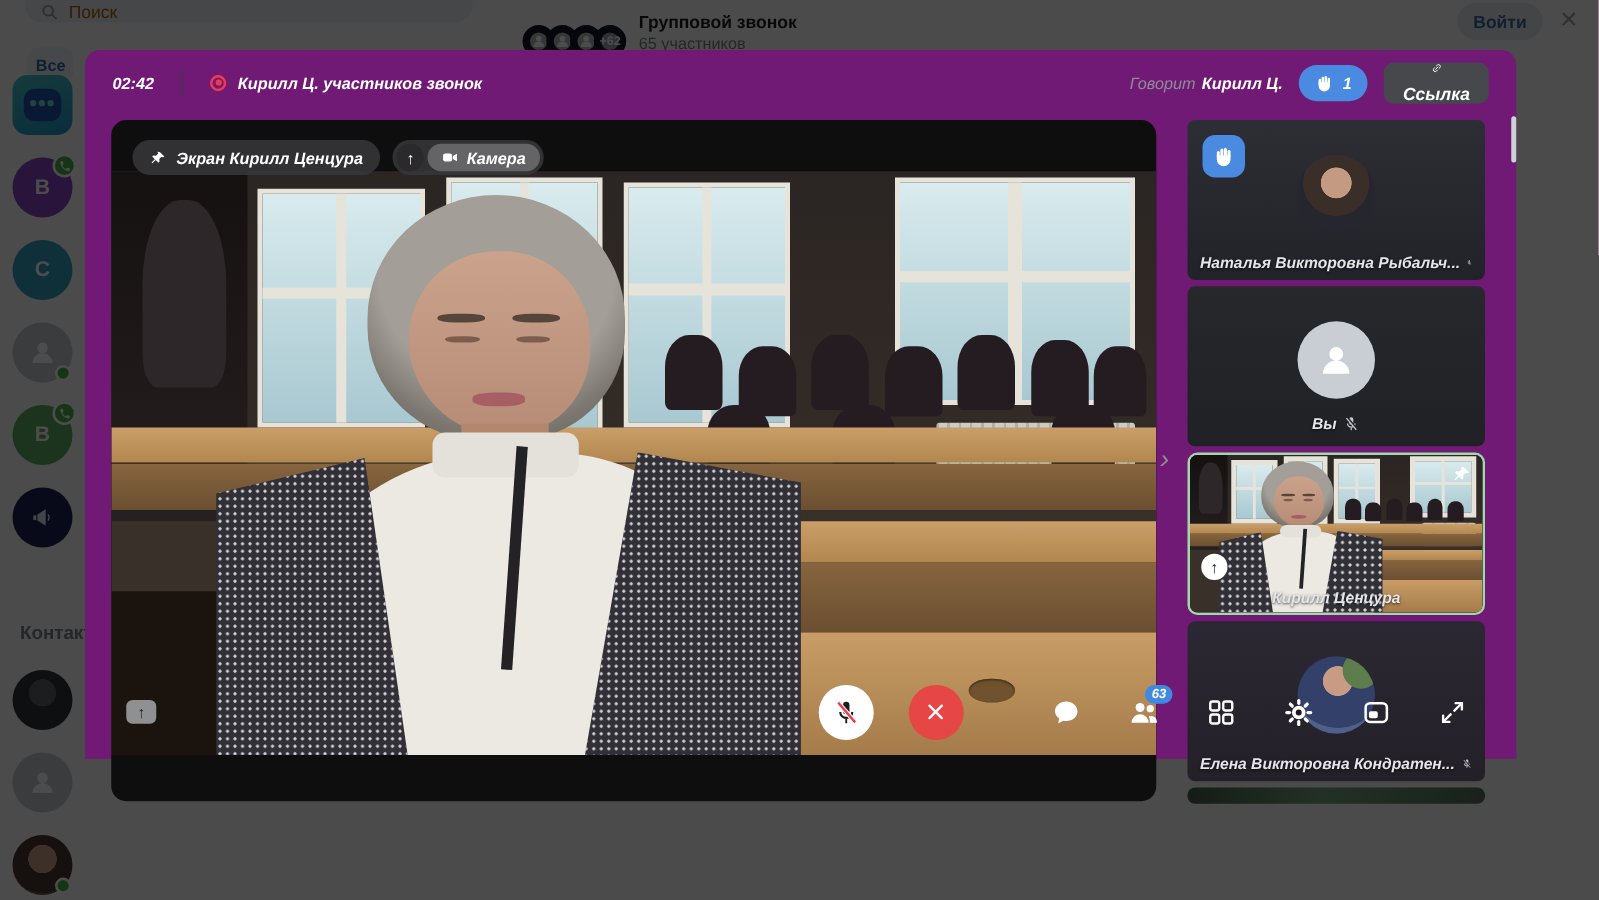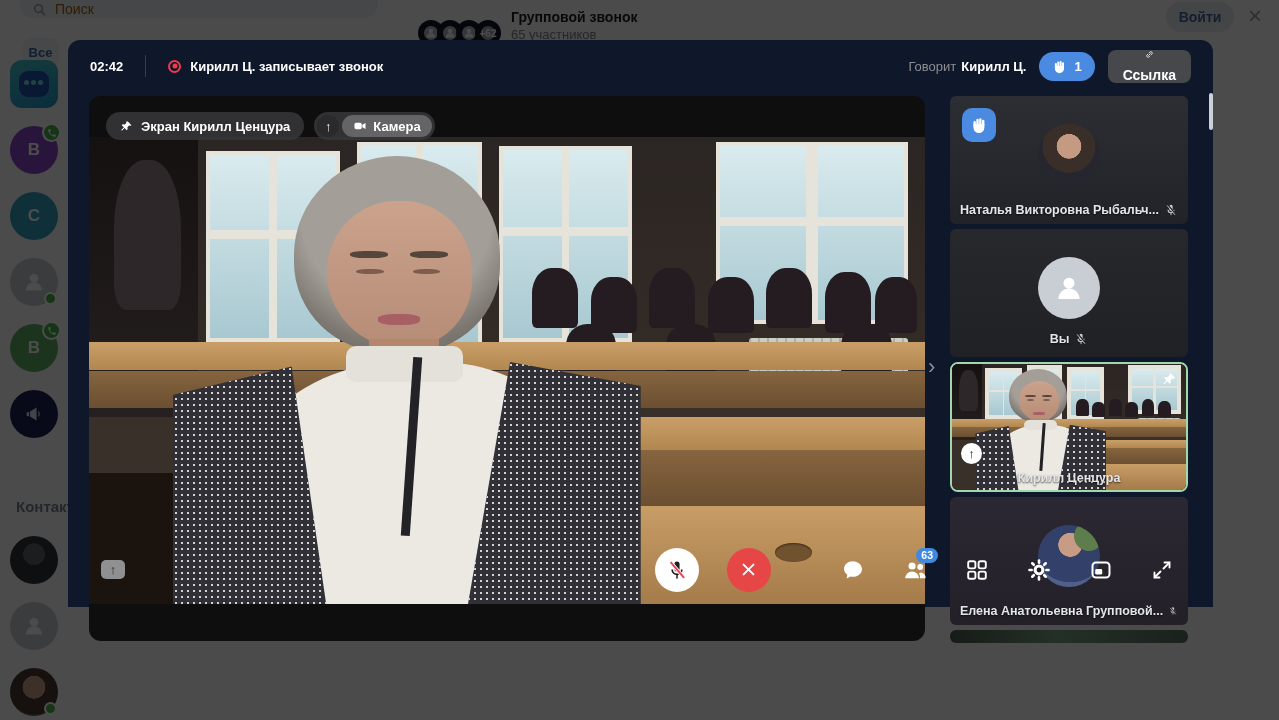--- a/index.html
+++ b/index.html
@@ -30,21 +30,21 @@
   .rail-logo{border-radius:12px;background:linear-gradient(160deg,#44c4c8,#2496c8);}
   .rail-logo .bub{width:30px;height:26px;border-radius:9px;background:#1f54ae;position:relative;}
   .rail-logo .bub i{position:absolute;top:9px;width:5px;height:5px;border-radius:50%;background:#6fe0d8;}
   .badge-phone{position:absolute;top:-3px;right:-3px;width:19px;height:19px;border-radius:50%;background:#4bb34b;
     border:2px solid #fff;display:flex;align-items:center;justify-content:center;}
   .dot-online{position:absolute;bottom:1px;right:1px;width:13px;height:13px;border-radius:50%;background:#4bb34b;border:2px solid #fff;}
   .bg-contacts{position:absolute;left:16px;top:498px;font-size:15px;font-weight:bold;color:#7b828c;white-space:nowrap;}
   .dim{position:absolute;inset:0;background:rgba(0,0,0,0.70);}
 
   
-  .modal{position:absolute;left:68px;top:40px;width:1145px;height:567px;background:#0f172a;border-radius:12px 12px 0 0;}
+  .modal{position:absolute;left:68px;top:40px;width:1145px;height:567px;background:#701a75;border-radius:12px 12px 0 0;font-style:italic;}
   .m-head{height:52px;display:flex;align-items:center;padding:0 22px;}
   .m-timer{color:#fff;font-size:13px;font-weight:bold;}
   .m-div{width:1px;height:22px;background:#3d3d40;margin:0 22px;}
   .rec-dot{width:13px;height:13px;border-radius:50%;border:2.5px solid #ef3b4e;position:relative;margin-right:9px;}
   .rec-dot i{position:absolute;left:50%;top:50%;transform:translate(-50%,-50%);width:5px;height:5px;border-radius:50%;background:#ef3b4e;}
   .m-rec{color:#fff;font-size:13px;font-weight:bold;}
   .m-head-r{margin-left:auto;display:flex;align-items:center;gap:13px;}
   .m-speak{font-size:13px;color:#8e8e93;}
   .m-speak b{color:#fff;margin-left:5px;}
   .pill-hand{height:29px;border-radius:15px;background:#4a8ae0;display:flex;align-items:center;gap:7px;
@@ -260,21 +260,21 @@
 <div class="dim"></div>
 
 <div class="modal">
 
   <div class="m-head">
     <span class="m-timer">02:42</span>
     <span class="m-div"></span>
     <span class="rec-dot">
         <i></i>
       </span>
-    <span class="m-rec">Кирилл Ц. записывает звонок</span>
+    <span class="m-rec">Кирилл Ц. участников звонок</span>
     <div class="m-head-r">
       <span class="m-speak">
         <span>Говорит</span><b>Кирилл Ц.</b>
       </span>
       <div class="pill-hand">
         <svg width="15" height="15" viewBox="0 0 24 24" fill="#fff">
             <rect x="4.6" y="6.5" width="3.2" height="7.5" rx="1.6"></rect>
             <rect x="8.4" y="3.8" width="3.2" height="8.5" rx="1.6"></rect>
             <rect x="12.2" y="3" width="3.2" height="9.5" rx="1.6"></rect>
             <rect x="16" y="5" width="3.2" height="8.5" rx="1.6"></rect>
@@ -454,21 +454,21 @@
           <span>↑</span>
         </span>
       <div class="t-name" style="bottom:5px">
         <span>Кирилл Ценцура</span>
       </div>
     </div>
 
     <div class="tile t-plain t4">
       <div class="t-av av-elena"></div>
       <div class="t-name">
-        <span>Елена Анатольевна Групповой...</span>
+        <span>Елена Викторовна Кондратен...</span>
         <svg width="14" height="14" viewBox="0 0 24 24">
             <g fill="#c7cad0">
               <rect x="9.2" y="3" width="5.6" height="10.5" rx="2.8"></rect>
               <path d="M6 11.5a6 6 0 0 0 12 0h-1.8a4.2 4.2 0 0 1-8.4 0z"></path>
               <rect x="11.2" y="17.2" width="1.6" height="3.6"></rect>
             </g>
             <line x1="6.4" y1="3.4" x2="19.8" y2="19.4" stroke="#262330" stroke-width="3"></line>
             <line x1="5.4" y1="4.2" x2="18.8" y2="20.2" stroke="#c7cad0" stroke-width="1.7"></line>
           </svg>
       </div>

